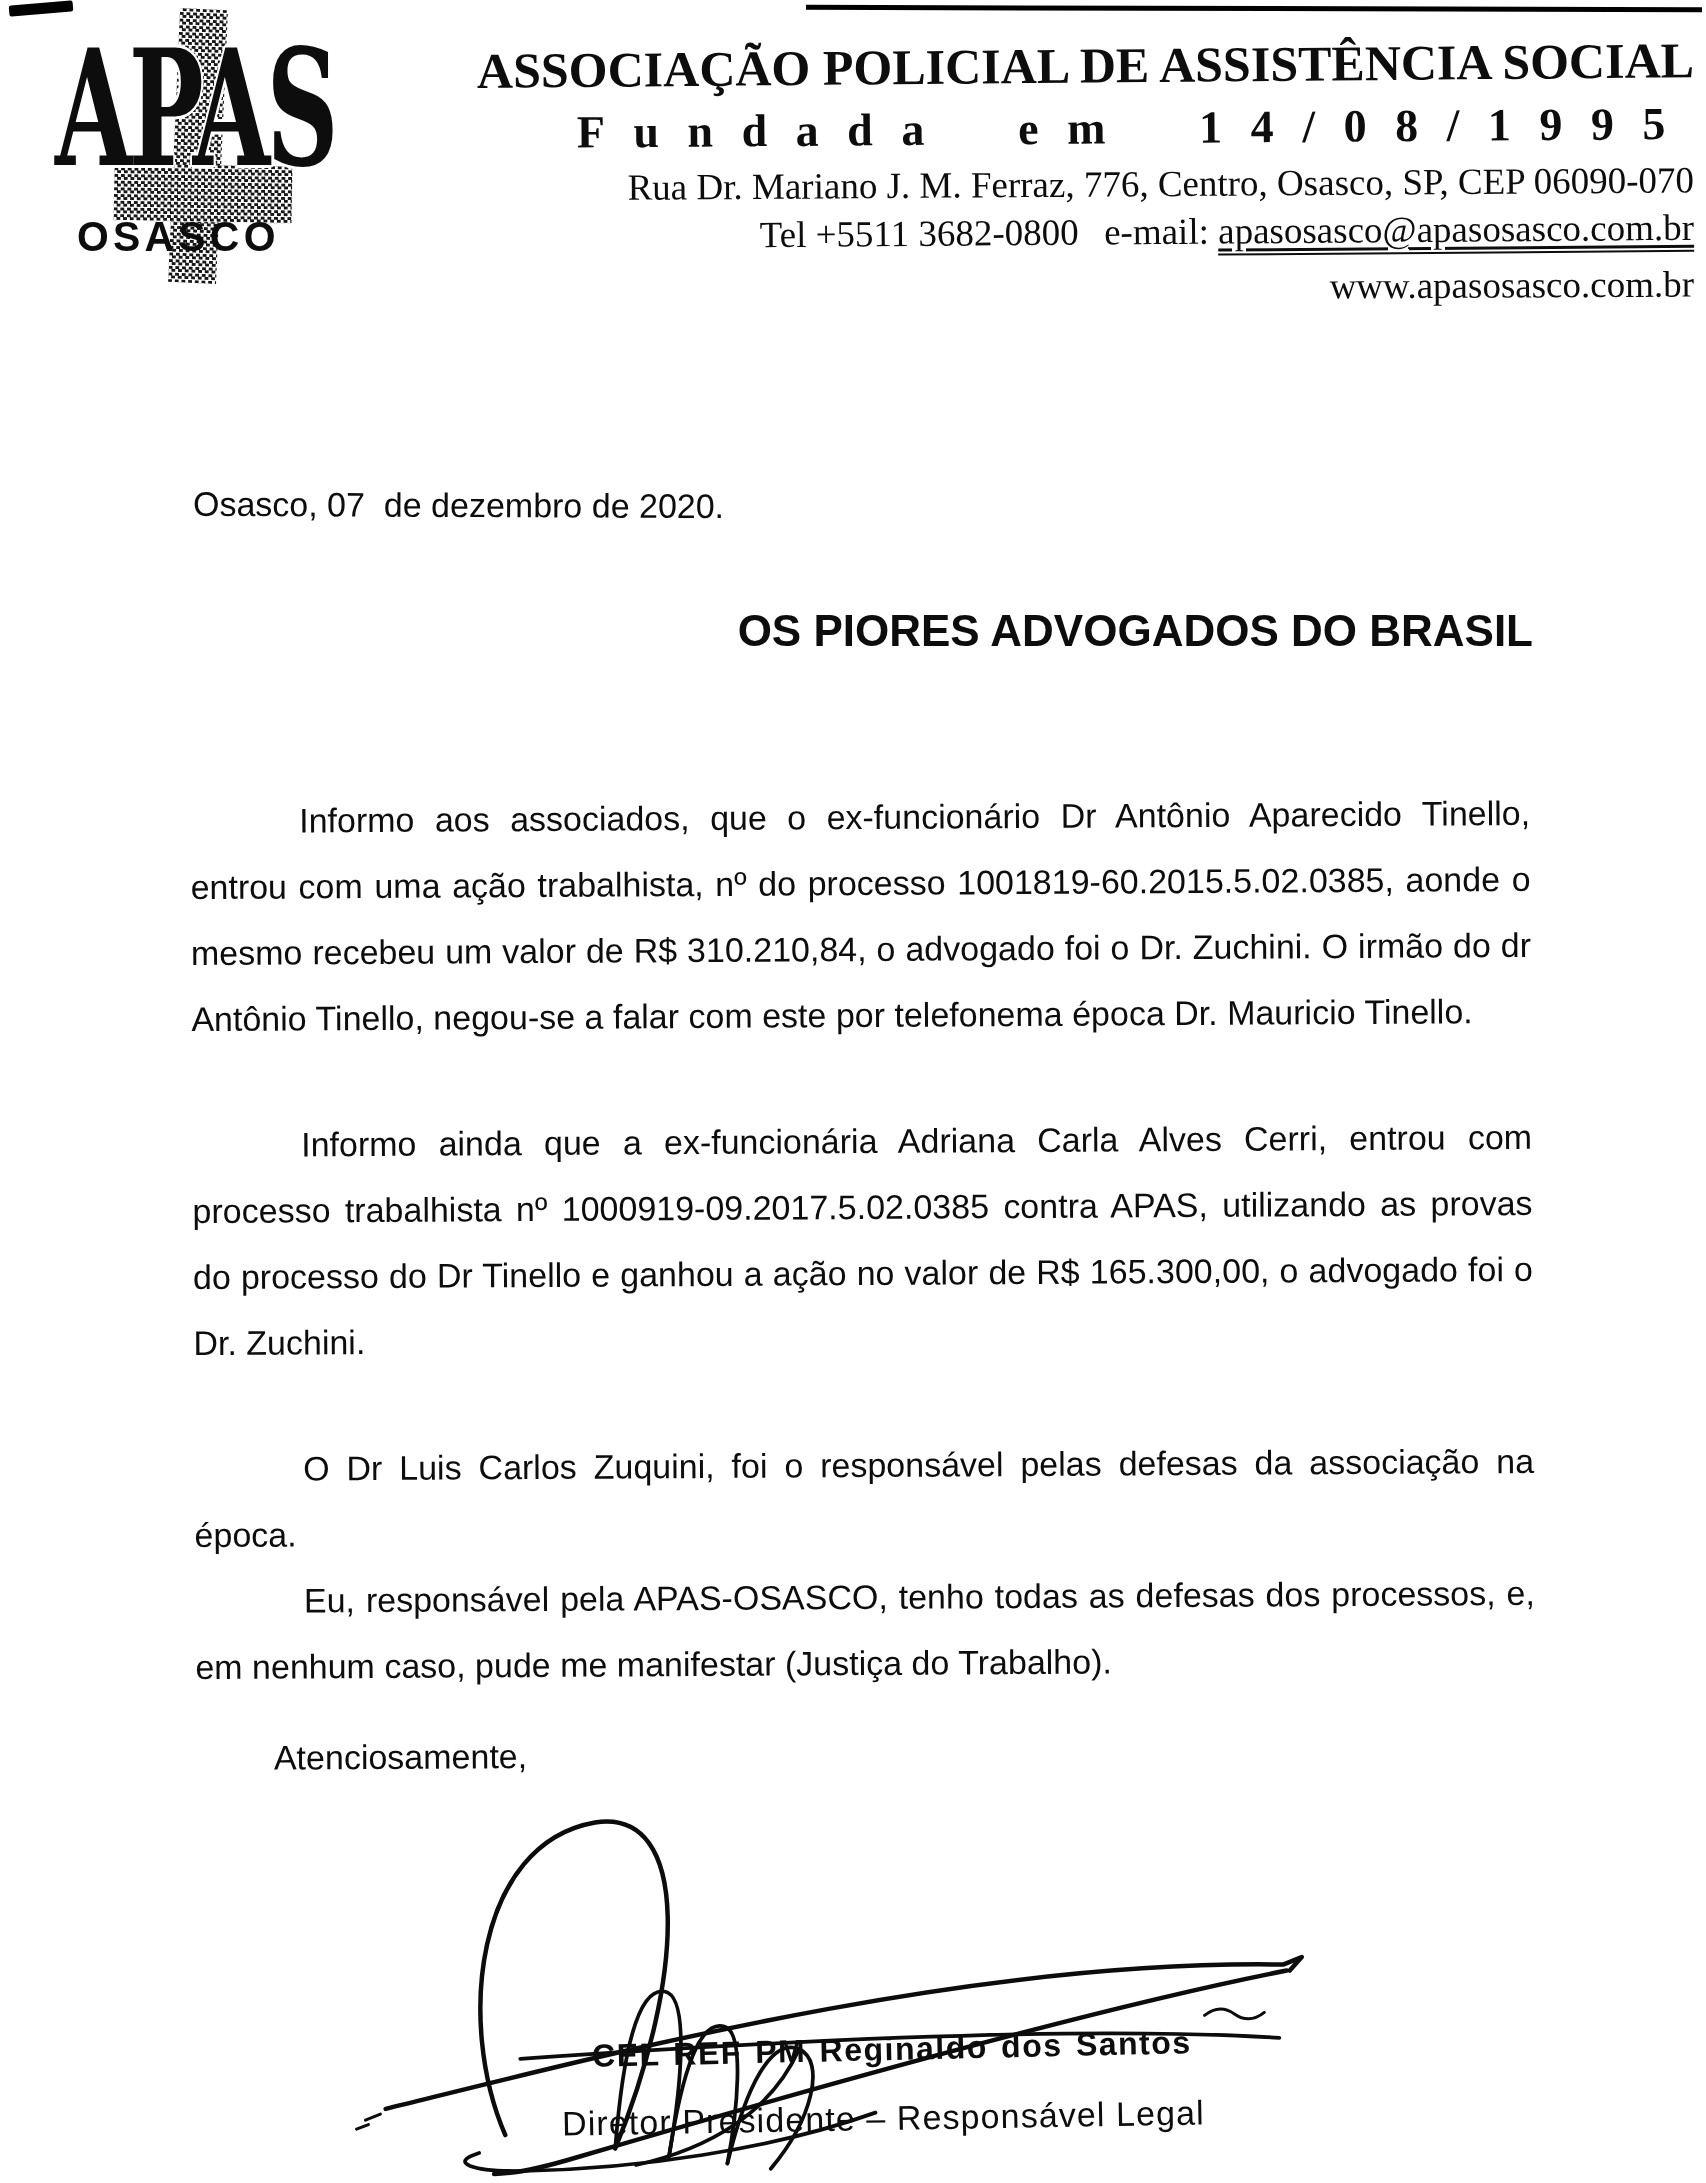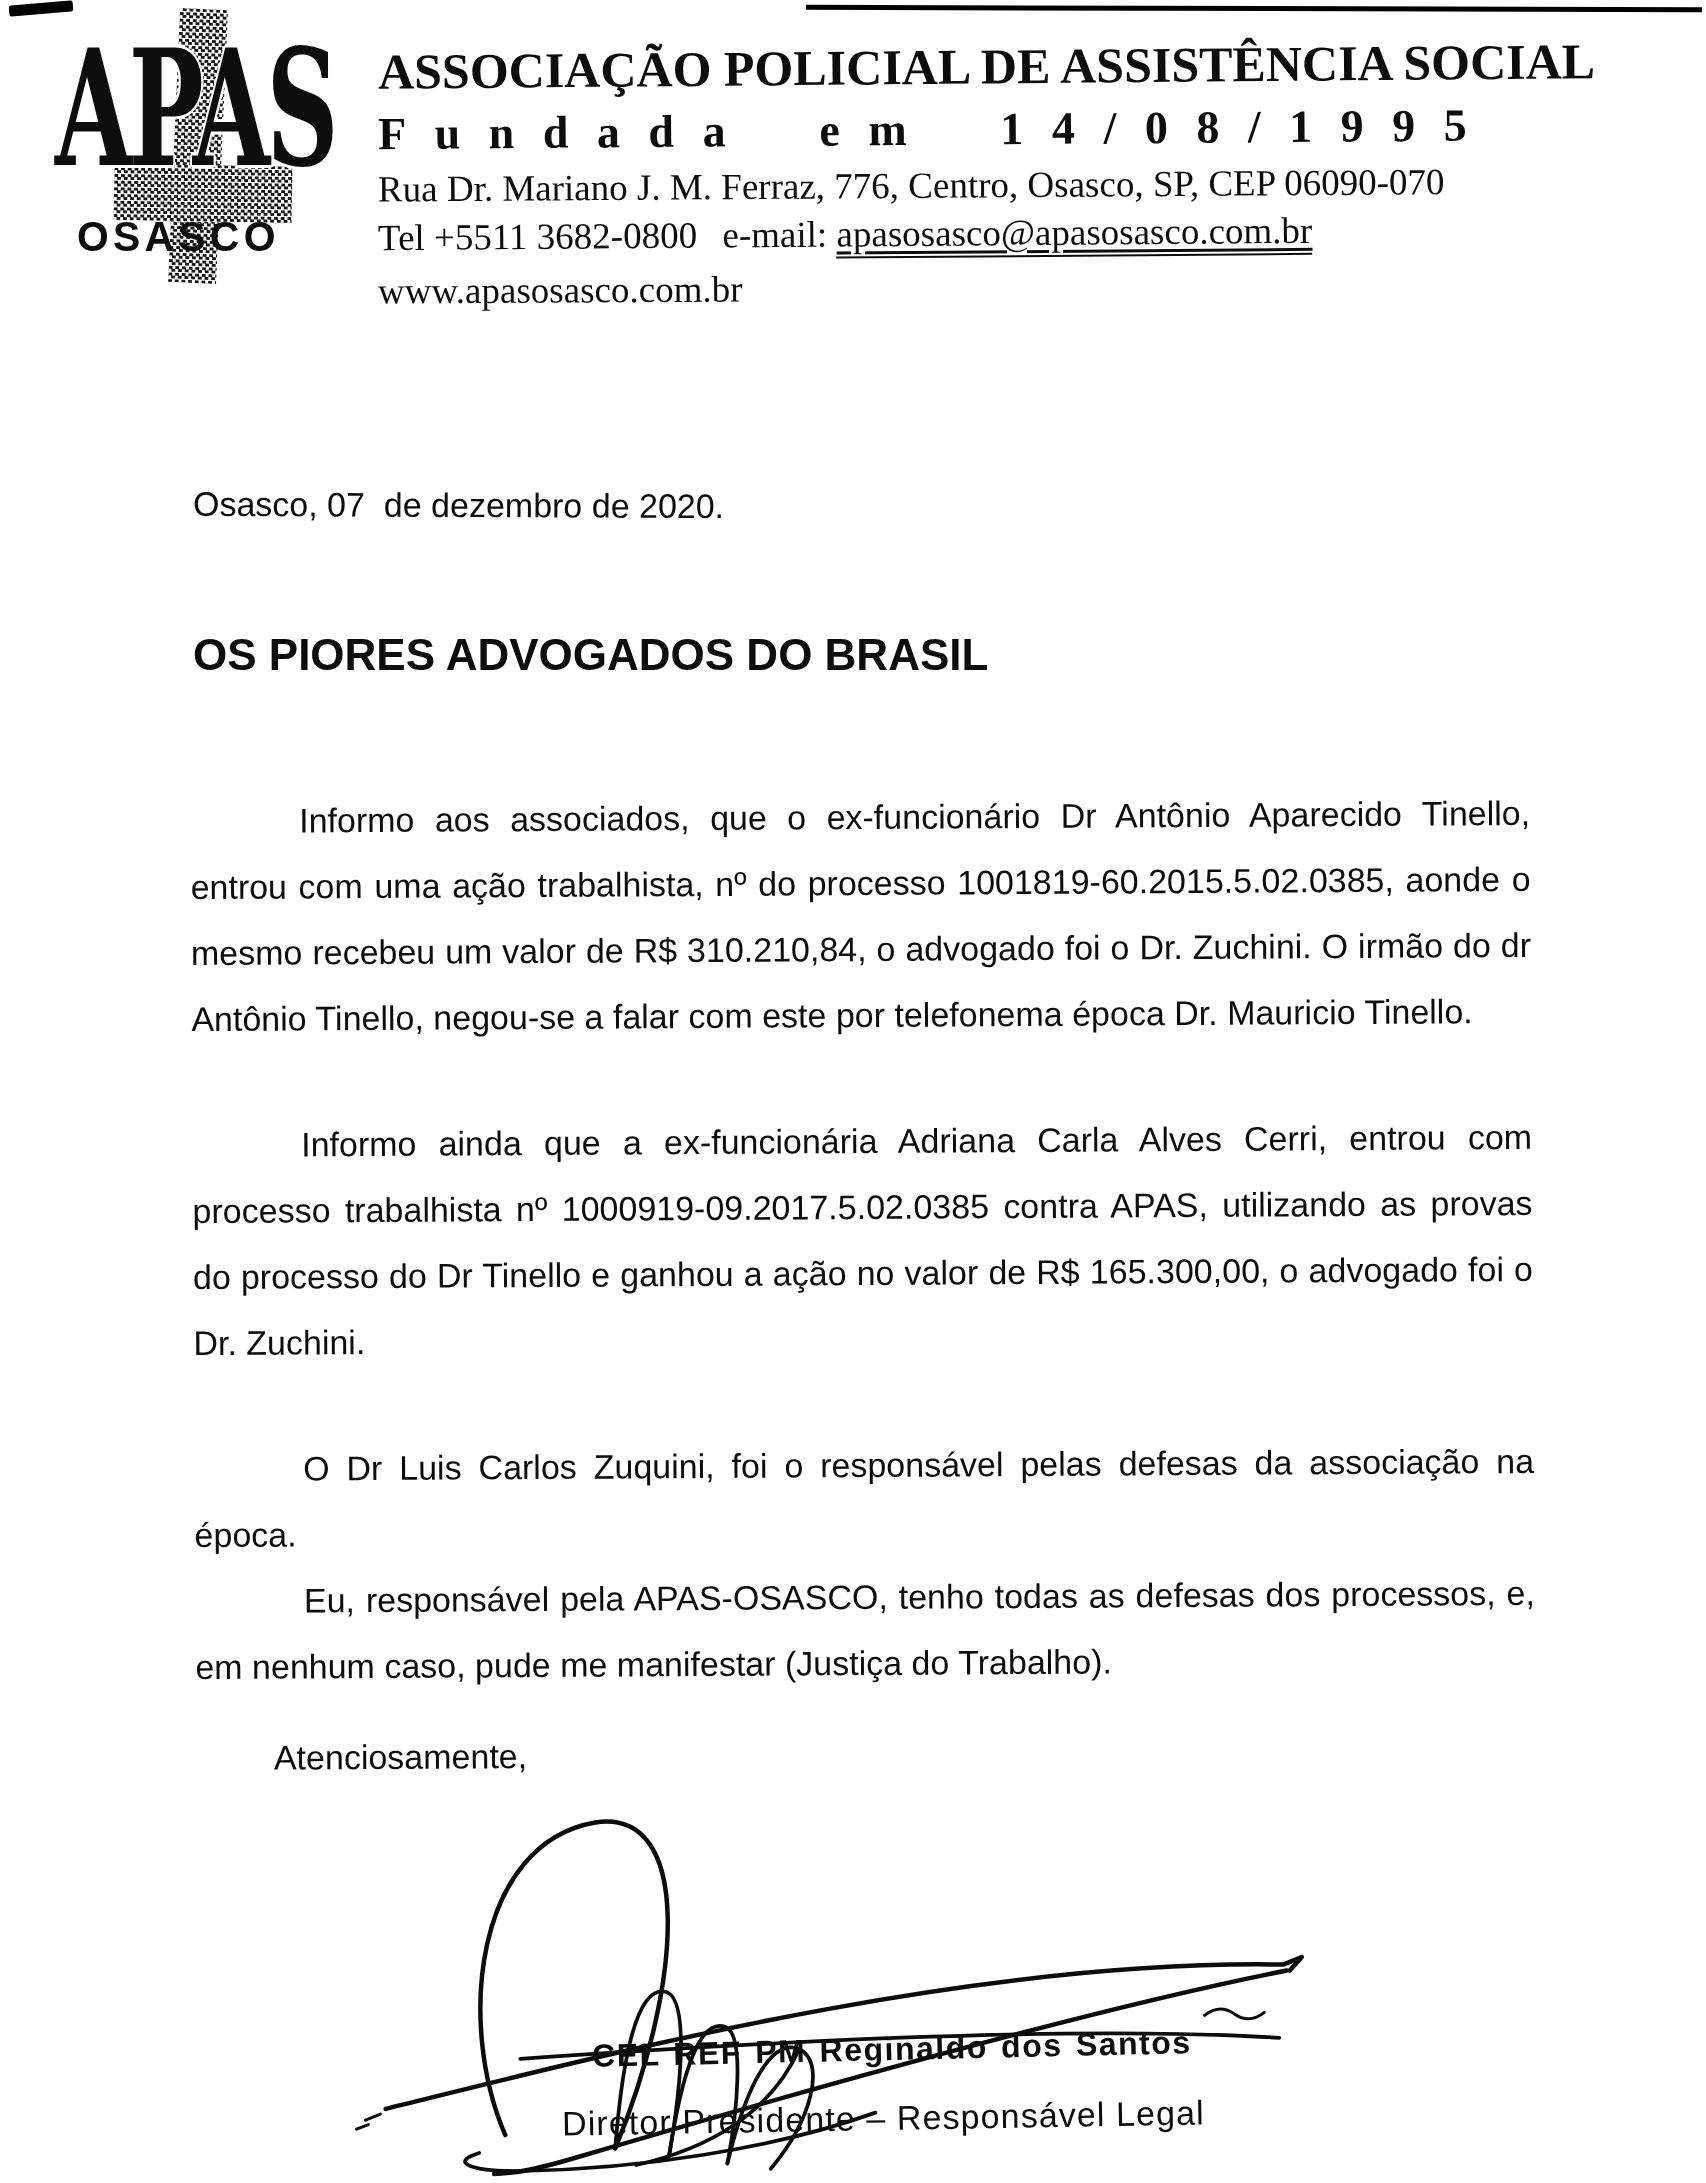--- a/index.html
+++ b/index.html
@@ -36,21 +36,21 @@
   }
   .logo-city{
     position:absolute;left:36px;top:203px;
     font-weight:bold;font-size:43px;letter-spacing:4.5px;
     transform:scaleX(0.95);transform-origin:left top;
     white-space:nowrap;
   }
 
   .head-text{
     position:absolute;left:378px;top:30px;width:1316px;height:284px;
-    font-family:"Liberation Serif",serif;text-align:left;
+    font-family:"Liberation Serif",serif;text-align:right;
   }
   .head-text > div{position:absolute;left:0;width:100%;line-height:1;white-space:nowrap;}
   .org-name{top:10.5px;font-size:50px;font-weight:bold;transform:rotate(-0.5deg);}
   .founded{top:76px;font-size:46px;font-weight:bold;letter-spacing:0.62em;word-spacing:0.55em;transform:rotate(-0.45deg);}
   .address{top:136px;font-size:37px;transform:rotate(-0.4deg);}
   .contact{top:184px;font-size:37px;transform:rotate(-0.45deg);}
   .contact .gap{display:inline-block;width:25.4px;}
   .email{
     color:inherit;
     text-decoration:underline;
@@ -62,22 +62,22 @@
   }
   .website{top:239px;font-size:37px;transform:rotate(-0.3deg);}
 
   
   .date{
     position:absolute;left:193px;top:485px;
     font-size:34px;line-height:1.2;white-space:pre;
     transform:rotate(0.25deg);
   }
   .title{
-    position:absolute;left:193px;top:631px;width:1340px;
-    text-align:left;font-weight:bold;font-size:44px;line-height:1.1;
+    position:absolute;left:193px;top:607px;width:1340px;
+    text-align:right;font-weight:bold;font-size:44px;line-height:1.1;
     white-space:nowrap;
   }
   .body-col{
     position:absolute;left:193px;top:784px;width:1340px;
     font-size:34px;line-height:66px;
     text-align:justify;
     transform:rotate(-0.35deg);
   }
   .para{margin:0;text-indent:109px;}
   .gap-after{margin-bottom:60px;}

